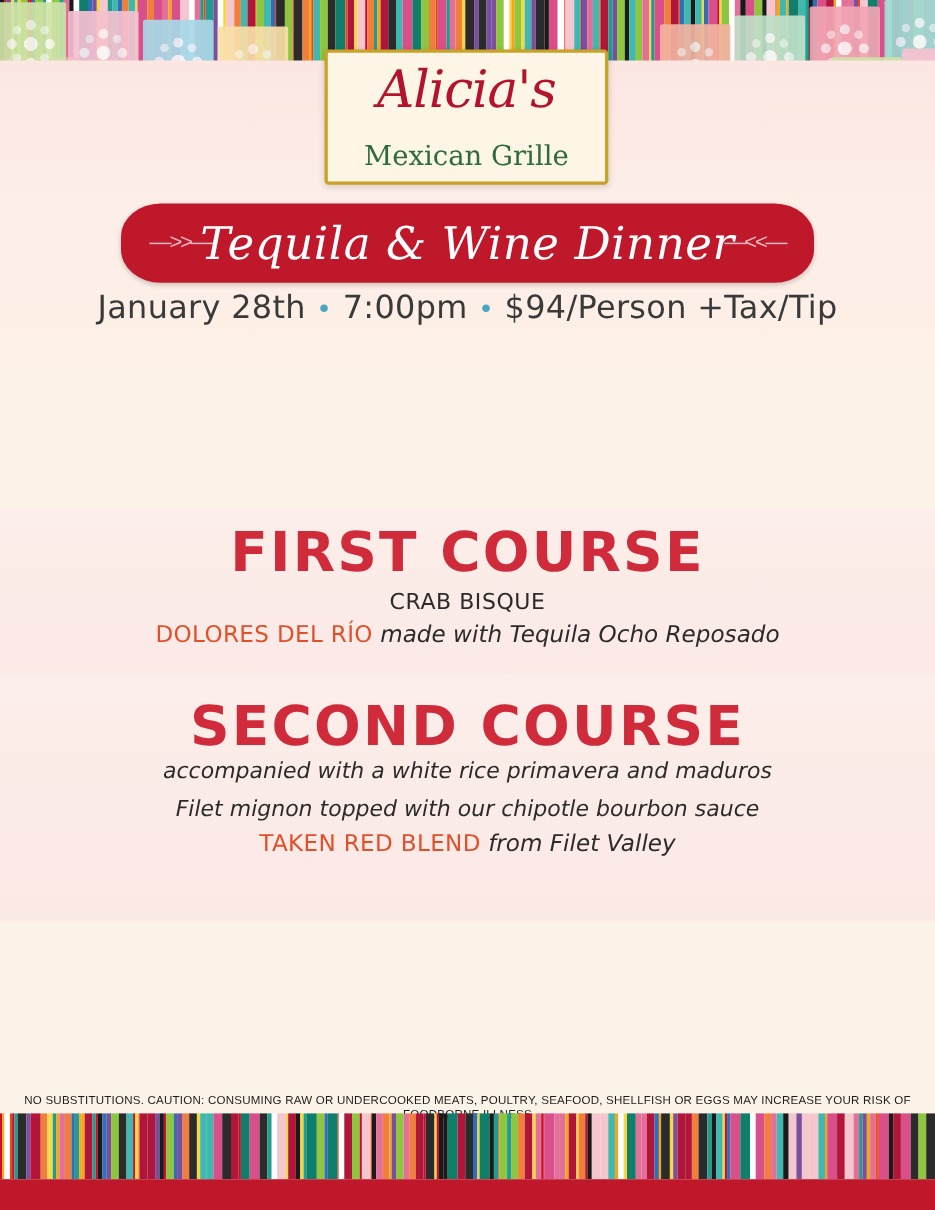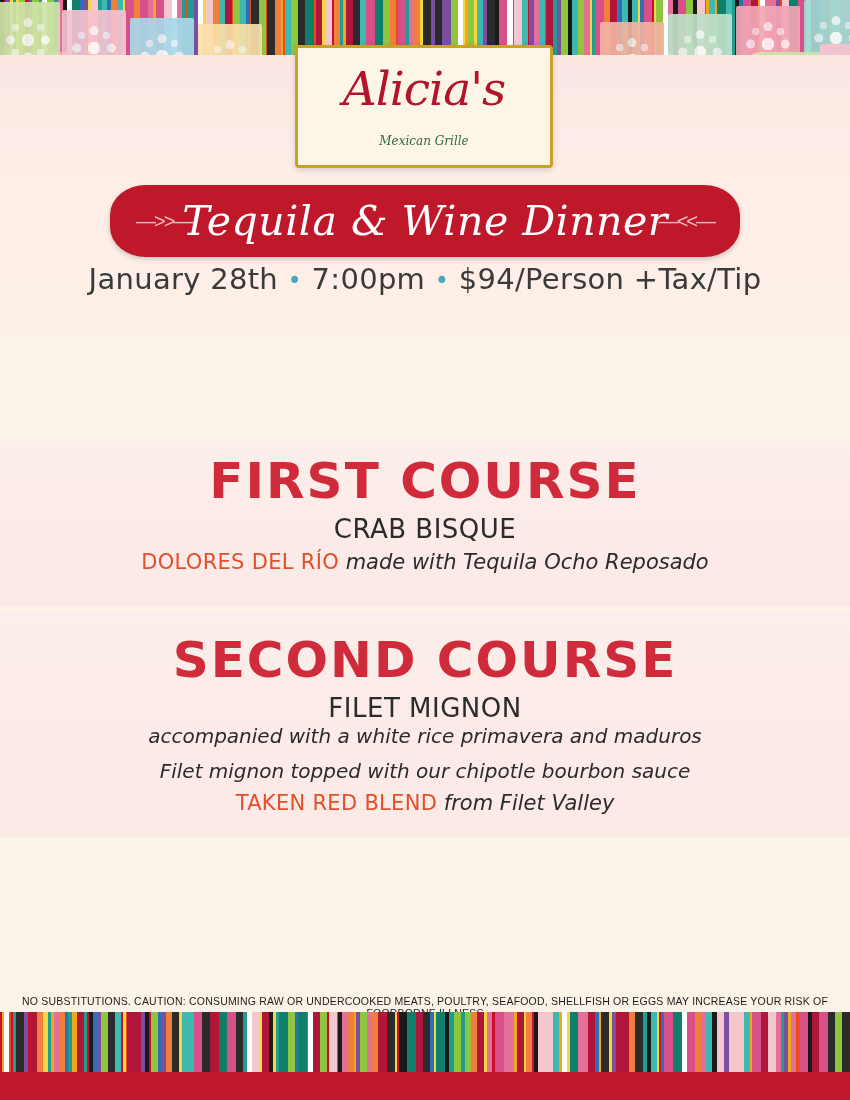--- a/index.html
+++ b/index.html
@@ -100,22 +100,21 @@
   .logo-name {
     font-family: "DejaVu Serif", serif;
     font-style: italic;
     font-size: 47px;
     color: #b4142b;
     line-height: 1;
     letter-spacing: -1px;
   }
   .logo-sub {
     font-family: "DejaVu Serif", serif;
-    font-style: italic;
-    font-size: 12px;
+    font-size: 25px;
     color: #2f6b3f;
     margin-top: 22px;
   }
 
   
   .banner {
     position: absolute;
     left: 110px; top: 185px;
     width: 630px; height: 72px;
     background: #c0182b;
@@ -169,21 +168,21 @@
   .course-title {
     font-family: "DejaVu Sans", sans-serif;
     font-weight: bold;
     color: #cf2b3a;
     letter-spacing: 2px;
     font-size: 50px;
     line-height: 1.05;
   }
   .dish {
     font-family: "DejaVu Sans", sans-serif;
-    font-size: 26px;
+    font-size: 20px;
     color: #2b2b2b;
     letter-spacing: 0.5px;
     margin-top: 6px;
   }
   .pairing {
     font-family: "DejaVu Sans", sans-serif;
     font-size: 21px;
     color: #2b2b2b;
     font-style: italic;
     margin-top: 6px;
@@ -444,31 +443,30 @@
 
   <div class="subtitle">
     <span>January 28th</span>
     <span class="dot">•</span>
     <span>7:00pm</span>
     <span class="dot">•</span>
     <span>$94/Person +Tax/Tip</span>
   </div>
 
 
-  <div class="section band-pink" style="top:441px; height:166px; padding-top:14px;">
+  <div class="section band-pink" style="top:462px; height:166px; padding-top:14px;">
     <div class="course-title">FIRST COURSE</div>
     <div class="dish">CRAB BISQUE</div>
     <div class="pairing">
       <span class="drink">DOLORES DEL RÍO</span><span> made with Tequila Ocho Reposado</span>
     </div>
   </div>
 
   <div class="section band-pink" style="top:612px; height:225px; padding-top:22px;">
     <div class="course-title">SECOND COURSE</div>
-    <div class="dish">FILET MIGNON</div>
     <div class="desc" style="margin-top:0;">accompanied with a white rice primavera and maduros</div>
     <div class="desc">Filet mignon topped with our chipotle bourbon sauce</div>
     <div class="pairing">
       <span class="drink">TAKEN RED BLEND</span><span> from Filet Valley</span>
     </div>
   </div>
 
 
   <div class="disclaimer">NO SUBSTITUTIONS. CAUTION: CONSUMING RAW OR UNDERCOOKED MEATS, POULTRY, SEAFOOD, SHELLFISH OR EGGS MAY INCREASE YOUR RISK OF FOODBORNE ILLNESS</div>
 

